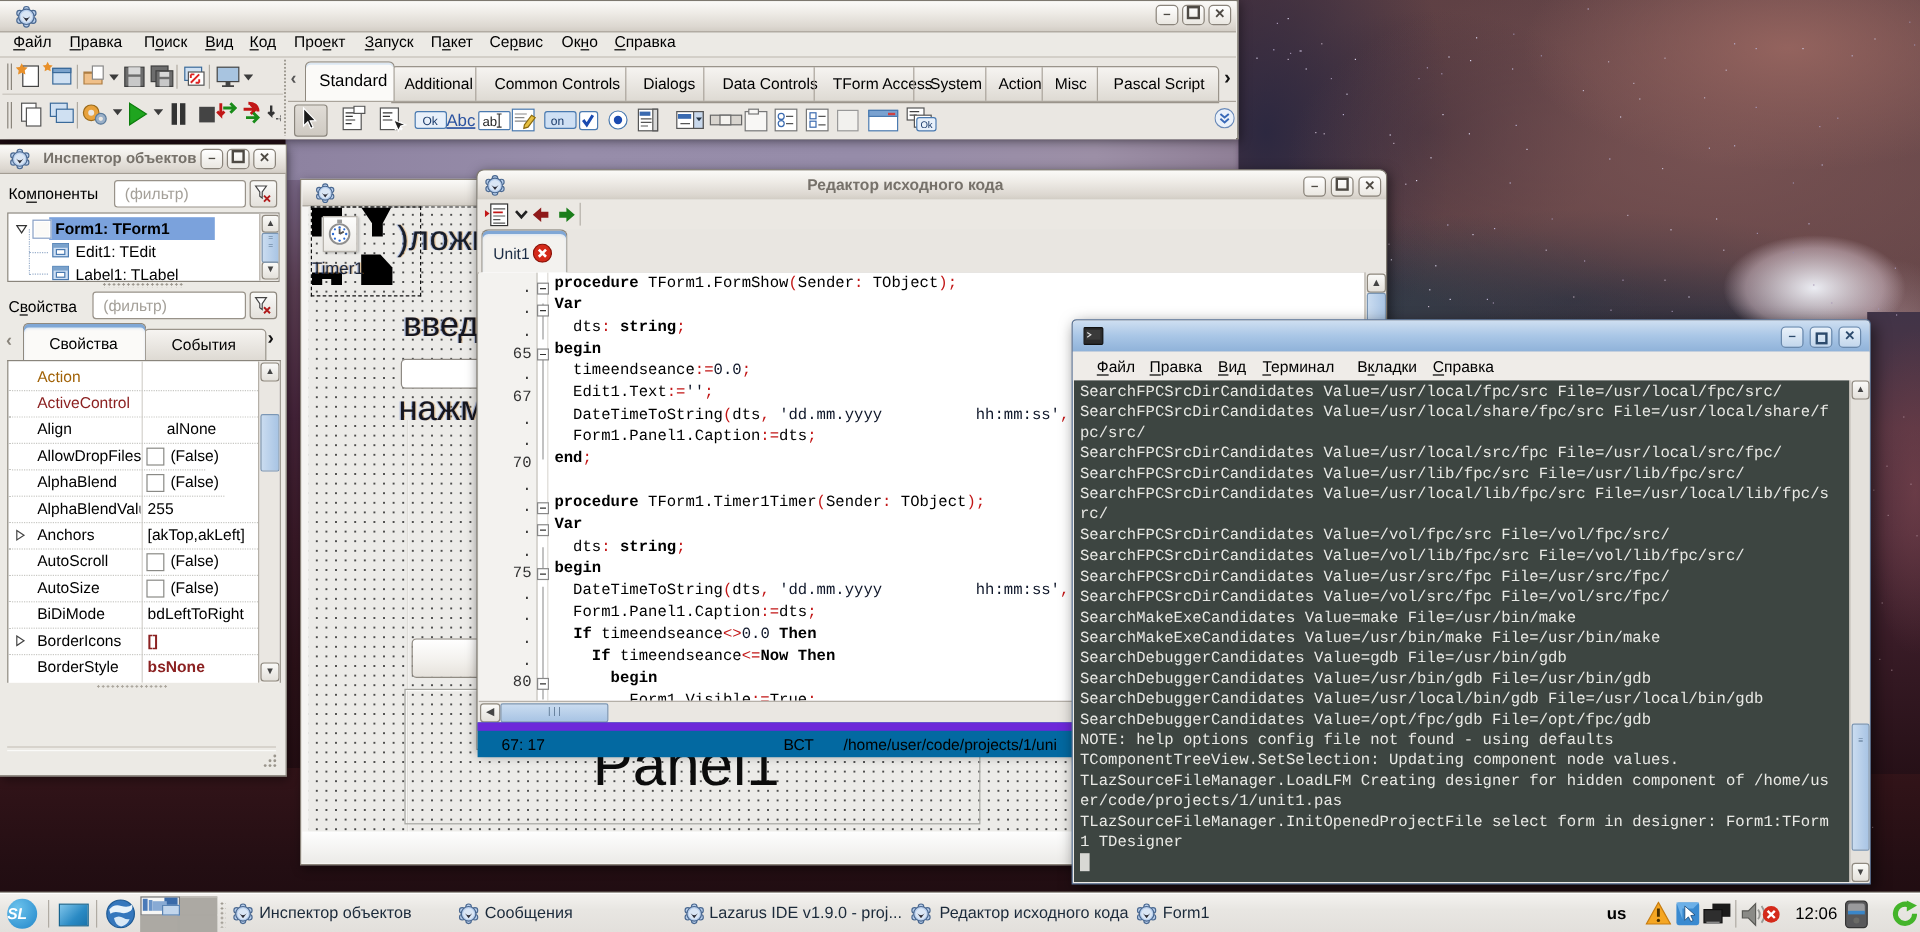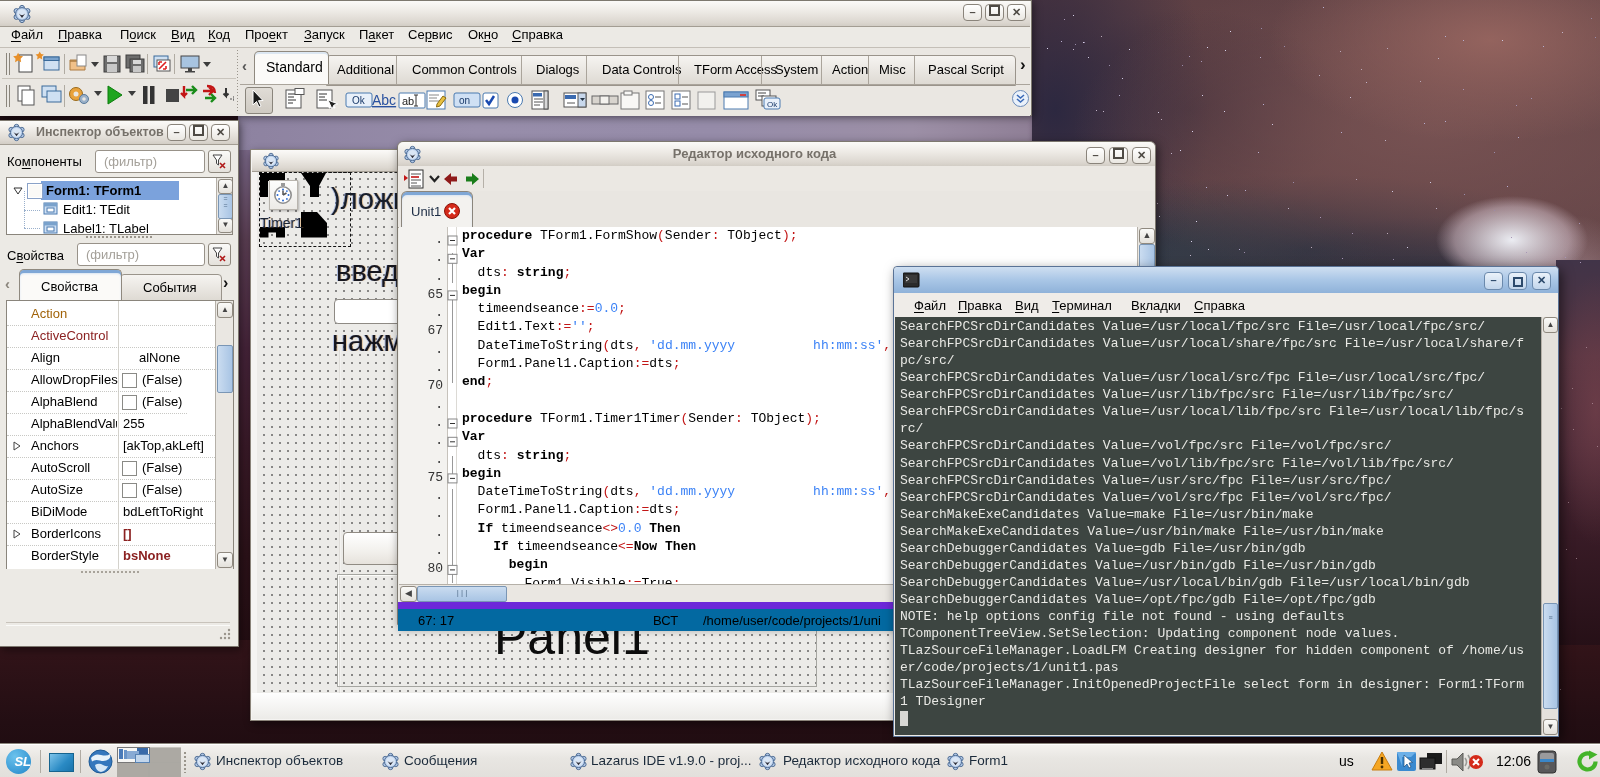--- a/index.html
+++ b/index.html
@@ -9,21 +9,21 @@
 .tbar{background:linear-gradient(#fbfaf8,#eeebe6 40%,#dcd7d0 85%,#d2cdc5);border-bottom:1px solid #a39d93}
 .ttxt{font-weight:bold;font-size:13px;color:#76716a;white-space:nowrap}
 .wbtn{width:17px;height:15px;border:1px solid #8a847b;border-radius:4px;background:linear-gradient(#ffffff,#eae7e1);color:#4e4a44;text-align:center;font:bold 11px/14px "Liberation Sans",sans-serif}
 .fld{background:#fff;border:1px solid #989289;border-radius:3px}
 .ph{color:#a4a099;font-size:13px}
 .gbtn{border:1px solid #8f897f;border-radius:3px;background:linear-gradient(#fafaf8,#e4e1db)}
 u{text-decoration:underline;text-underline-offset:2px}
 pre{margin:0}
 b.k{font-weight:bold;color:#000}
 span.r{color:#c21616}
-span.n{color:#3b82f6}
+span.n{color:#0f172a}
 .tt{font-family:"Liberation Sans",sans-serif;font-size:13.5px;color:#1b2a3a;white-space:nowrap}
 </style></head>
 <body>
 
 <div class="a" id="wall" style="left:0;top:0;width:1600px;height:777px;background:
  radial-gradient(ellipse 95px 55px at 1512px 240px, rgba(240,242,248,.97), rgba(205,185,195,.55) 60%, transparent 80%),
  radial-gradient(ellipse 90px 100px at 1572px 295px, rgba(195,168,178,.6), transparent 80%),
  radial-gradient(ellipse 260px 120px at 1490px 40px, rgba(152,102,96,.9), transparent 85%),
  radial-gradient(ellipse 420px 190px at 1430px 130px, rgba(122,84,84,.85), transparent 85%),
  radial-gradient(ellipse 190px 280px at 1055px 110px, rgba(42,39,64,.95), transparent 82%),
@@ -621,21 +621,21 @@
   </div>
 
   <div class="a" style="left:647px;top:50px;width:16px;height:418px;background:#e4e1dc;border-left:1px solid #b5b0a8">
     <div class="a gbtn" style="left:1px;top:0;width:13px;height:14px;text-align:center;font-size:8px;color:#444;line-height:13px">▲</div>
     <div class="a gbtn" style="left:1px;bottom:0;width:13px;height:14px;text-align:center;font-size:8px;color:#444;line-height:13px">▼</div>
     <div class="a" style="left:1px;top:286px;width:13px;height:104px;background:linear-gradient(90deg,#cadcf0,#a8c4e4);border:1px solid #7a96b5;border-radius:2px;text-align:center;font-size:7px;color:#55708c;line-height:9px"><br>≡</div>
   </div>
 </div>
 
 <div class="a" id="taskbar" style="left:0;top:744px;width:1600px;height:33px;background:linear-gradient(#f4f2ef,#e8e6e2 40%,#e2dfdb);border-top:1px solid #fff;box-shadow:0 -1px 0 #8a857c">
-  <div class="a" style="left:6px;top:4px;width:25px;height:25px;border-radius:50%;background:radial-gradient(circle at 35% 30%,#6cc2ec,#3798d4 70%,#2a84c0);color:#fff;text-align:right;font:bold italic 13px/25px 'Liberation Sans'">SL</div>
+  <div class="a" style="left:6px;top:4px;width:25px;height:25px;border-radius:50%;background:radial-gradient(circle at 35% 30%,#6cc2ec,#3798d4 70%,#2a84c0);color:#fff;text-align:left;font:bold italic 13px/25px 'Liberation Sans'">SL</div>
   <div class="a" style="left:40px;top:5px;width:1px;height:23px;background:#b0aba3"></div>
   <div class="a" style="left:49px;top:8px;width:23px;height:17px;background:linear-gradient(135deg,#7ec4ea,#2a8ac4 60%,#1a74ac);border:1px solid #16648f"></div>
   <div class="a" style="left:80px;top:5px;width:1px;height:23px;background:#b0aba3"></div>
   <svg class="a" style="left:88px;top:4px" width="25" height="25" viewBox="0 0 25 25">
     <circle cx="12.5" cy="12.5" r="11.5" fill="#3577bd"></circle>
     <circle cx="12.5" cy="12.5" r="11.5" fill="none" stroke="#1e5a94"></circle>
     <path d="M3 9 q4 -5 10 -3 q6 1.5 9 -1 q1 3 -1 5 q-4 3 -9 1.5 q-5 -1.5 -8 1 z" fill="#e8f2fa"></path>
     <path d="M7 16 q4 -2.5 8 0 q2 1.5 5 1 q-2 5 -7 6 q-5 -1 -6 -7z" fill="#d8e8f6"></path>
   </svg>
 
@@ -667,21 +667,21 @@
   <span class="a tt" style="left:591px;top:8px">Lazarus IDE v1.9.0 - proj...</span>
   <svg class="a" style="left:758px;top:7px" width="19" height="19" viewBox="0 0 20 20">
       <use href="#gear"></use>
     </svg>
   <span class="a tt" style="left:783px;top:8px">Редактор исходного кода</span>
   <svg class="a" style="left:946px;top:7px" width="19" height="19" viewBox="0 0 20 20">
       <use href="#gear"></use>
     </svg>
   <span class="a tt" style="left:969px;top:8px">Form1</span>
 
-  <span class="a t" style="left:1339px;top:8px;font-weight:normal;font-size:14px">us</span>
+  <span class="a t" style="left:1339px;top:8px;font-weight:bold;font-size:14px">us</span>
   <svg class="a" style="left:1371px;top:6px" width="22" height="21" viewBox="0 0 22 21">
       <path d="M11 1 L21 19 H1 Z" fill="#f5a623" stroke="#c87d10"></path>
       <path d="M11 6 v7" stroke="#4a3000" stroke-width="2.4"></path>
       <circle cx="11" cy="16" r="1.4" fill="#4a3000"></circle>
     </svg>
   <svg class="a" style="left:1396px;top:6px" width="21" height="21" viewBox="0 0 21 21">
       <rect x="1" y="1" width="19" height="19" rx="2" fill="#3a8ad0"></rect>
       <path d="M1 1 L20 1 L15 6 L6 6 L6 15 Z" fill="#6cb0e8"></path>
       <path d="M8 4 L8 16 L11 13 L13 17 L15 16 L13 12 L16.5 11.5 Z" fill="#fff" stroke="#1a4a7a" stroke-width=".7"></path>
     </svg>

